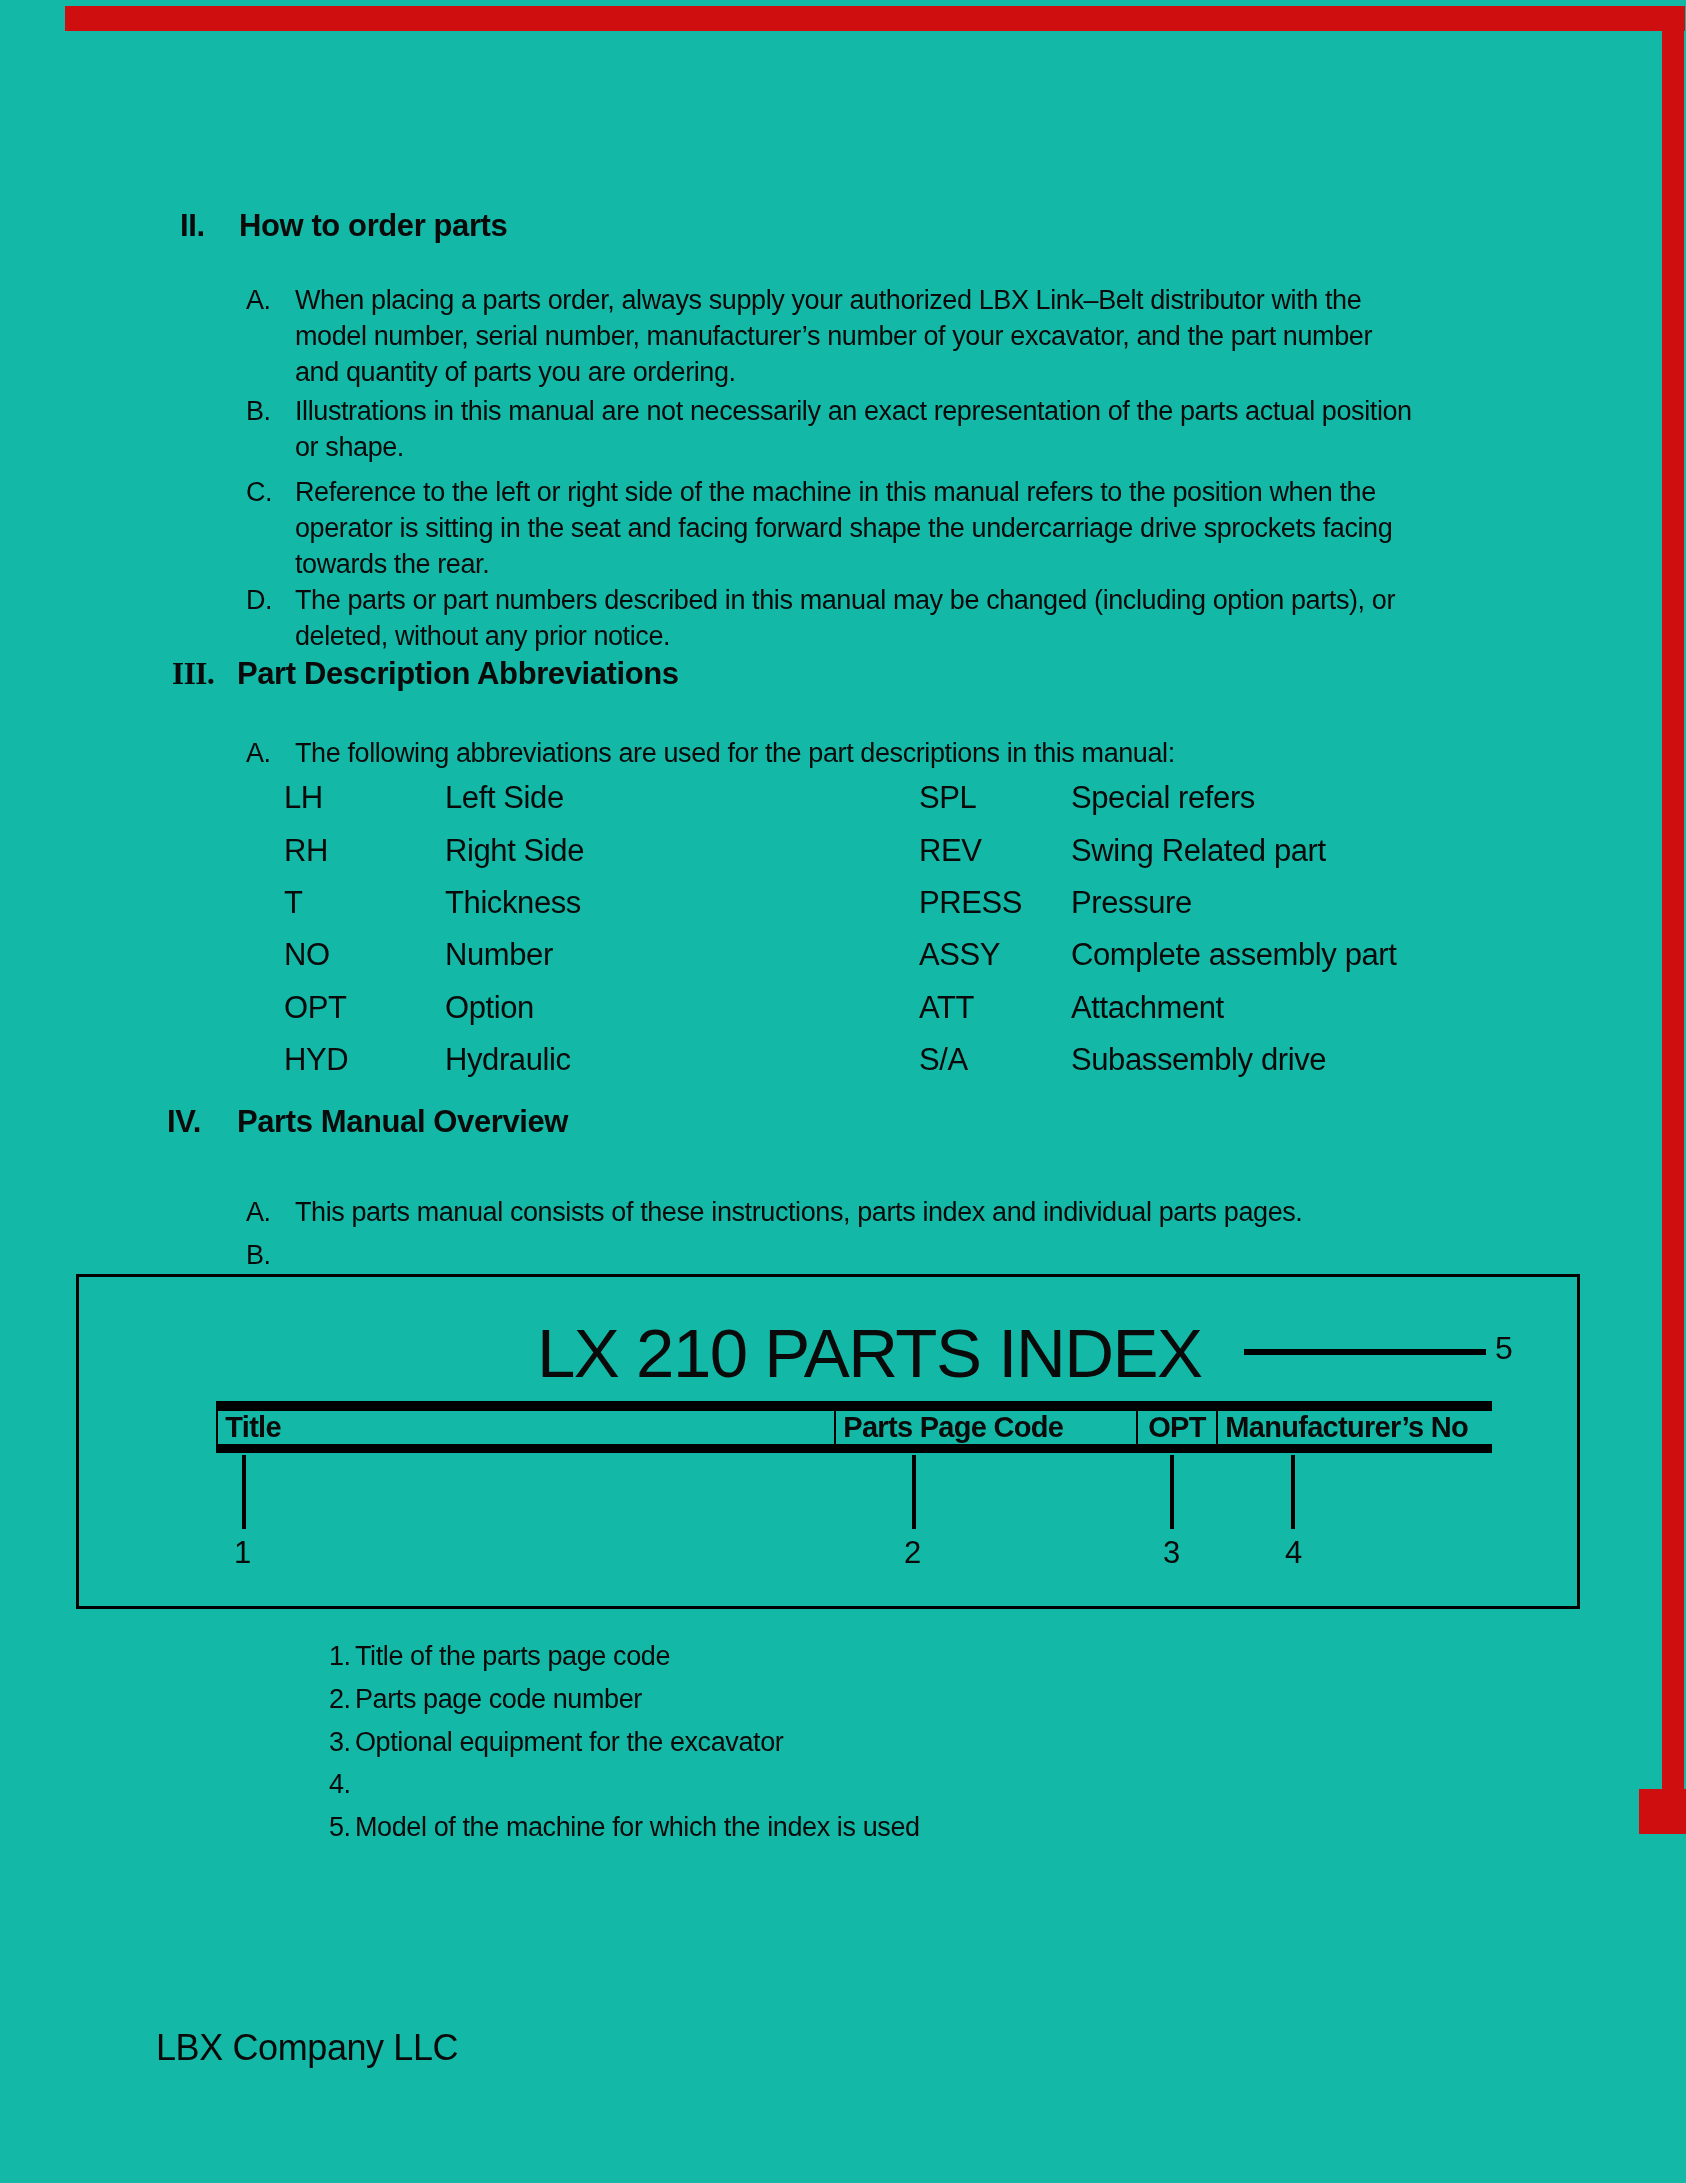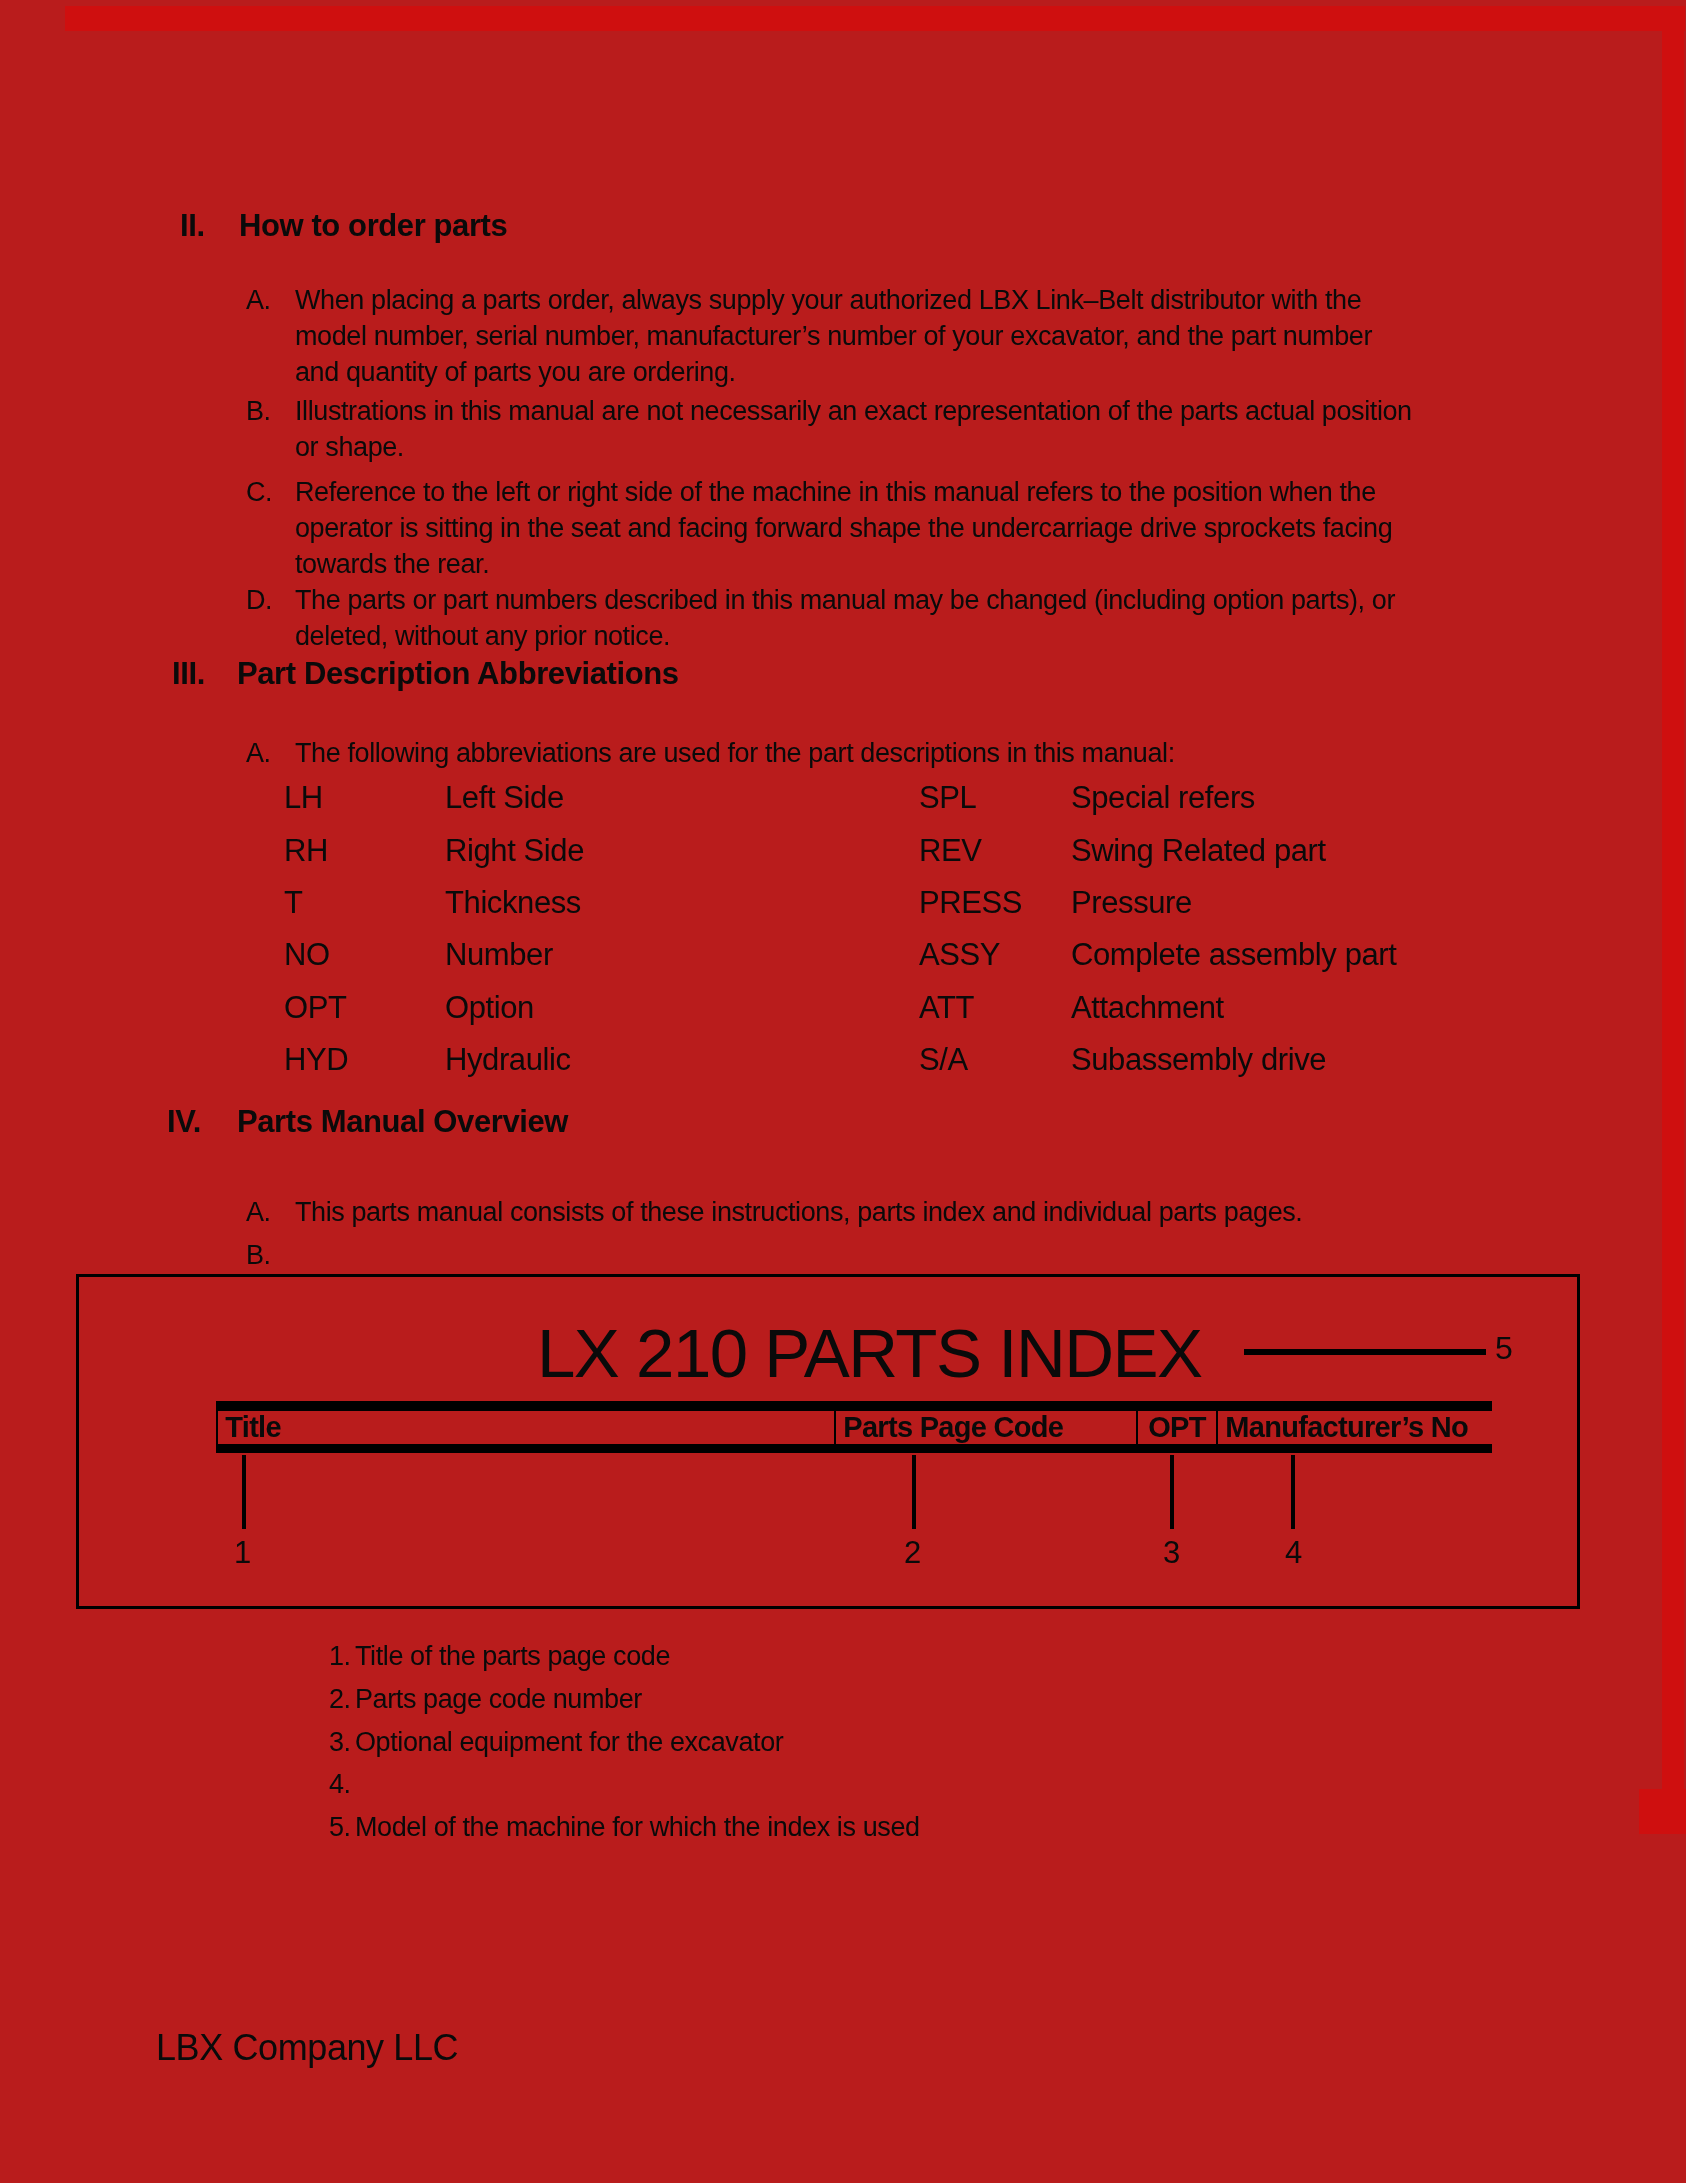--- a/index.html
+++ b/index.html
@@ -1,17 +1,17 @@
 <!DOCTYPE html>
 <html style="font-size:11.6px"><head>
 <meta charset="utf-8">
 <style>
   html,body{margin:0;padding:0;background:#888;}
   .page{
-    position:relative;width:1687px;height:2183px;background:#b91c1c;
+    position:relative;width:1687px;height:2183px;background:#14b8a6;
     font-family:"Liberation Sans", sans-serif;color:#0a0a0a;overflow:hidden;
   }
   .redmark{position:absolute;background:#cf0f0f;}
   .h{position:absolute;font-weight:bold;font-size:31px;line-height:33px;letter-spacing:-0.4px;white-space:nowrap;}
   .item{position:absolute;font-size:27px;line-height:36px;letter-spacing:-0.4px;}
   .item .lbl{position:absolute;left:0;top:0;}
   .item .lines{margin-left:49px;white-space:nowrap;}
   .abrow{position:absolute;left:284px;height:35px;font-size:31px;letter-spacing:-0.4px;white-space:nowrap;}
   .abrow span{position:absolute;top:0;}
   .ab1{left:0;}
@@ -76,21 +76,21 @@
   </div>
 
   <div class="item" style="left:246px;top:582px;">
     <span class="lbl">D.</span>
     <div class="lines">
       <div>The parts or part numbers described in this manual may be changed (including option parts), or</div>
       <div>deleted, without any prior notice.</div>
     </div>
   </div>
 
-  <div class="h" style="left:172px;top:657px;">III.</div>
+  <div class="h" style="left:172px;top:657px;font-family:Liberation Serif, serif;">III.</div>
   <div class="h" style="left:237px;top:657px;">Part Description Abbreviations</div>
 
   <div class="item" style="left:246px;top:735px;">
     <span class="lbl">A.</span>
     <div class="lines">
       <div>The following abbreviations are used for the part descriptions in this manual:</div>
     </div>
   </div>
 
   <div class="abrow" style="top:780px;">

